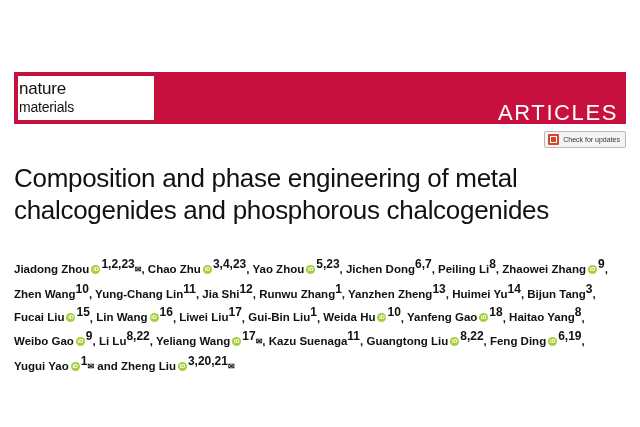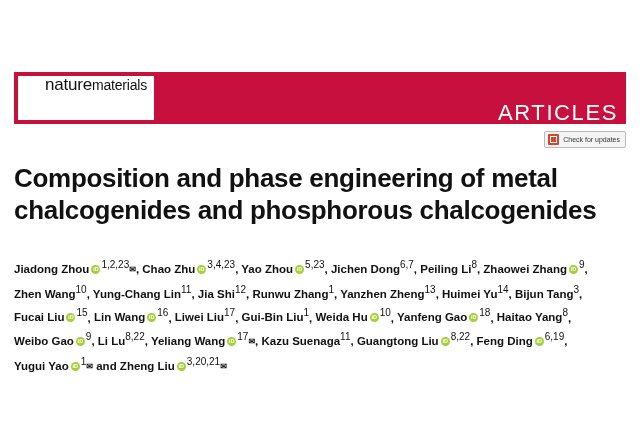--- a/index.html
+++ b/index.html
@@ -28,23 +28,23 @@
     height: 52px;
     background: #c8103e;
     display: flex;
     align-items: stretch;
   }
   .brand {
     width: 136px;
     background: #ffffff;
     margin: 4px 0 4px 4px;
     display: flex;
-    flex-direction: row;
+    flex-direction: column;
     justify-content: center;
-    padding-left: 20px;
+    padding-left: 1px;
     box-sizing: border-box;
   }
   .brand-line1 {
     font-size: 17px;
     line-height: 18px;
     color: #111111;
     font-weight: 400;
     letter-spacing: -0.2px;
   }
   .brand-line2 {
@@ -116,42 +116,42 @@
     white-space: nowrap;
   }
   
   .title {
     position: absolute;
     left: 14px;
     top: 162px;
     width: 600px;
     font-size: 26px;
     line-height: 32px;
-    font-weight: bold;
+    font-weight: normal;
     color: #111111;
     letter-spacing: -0.3px;
   }
   
   .authors {
     position: absolute;
     left: 14px;
     top: 255px;
     width: 606px;
     font-size: 11.5px;
     line-height: 19px;
     color: #111111;
     font-weight: bold;
   }
   .author {
     white-space: nowrap;
   }
   .sup {
-    font-size: 10px;
+    font-size: 12px;
     vertical-align: super;
-    font-weight: normal;
+    font-weight: bold;
     letter-spacing: 0;
   }
   .orcid {
     display: inline-block;
     width: 9px;
     height: 9px;
     border-radius: 50%;
     background: #a6ce39;
     position: relative;
     top: 1px;

